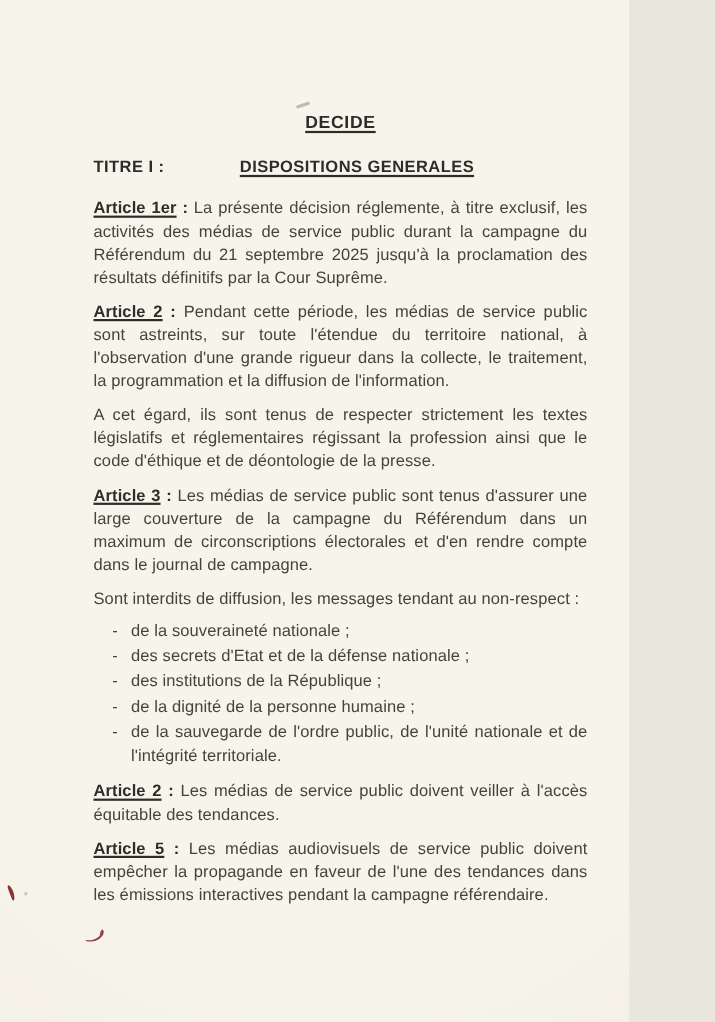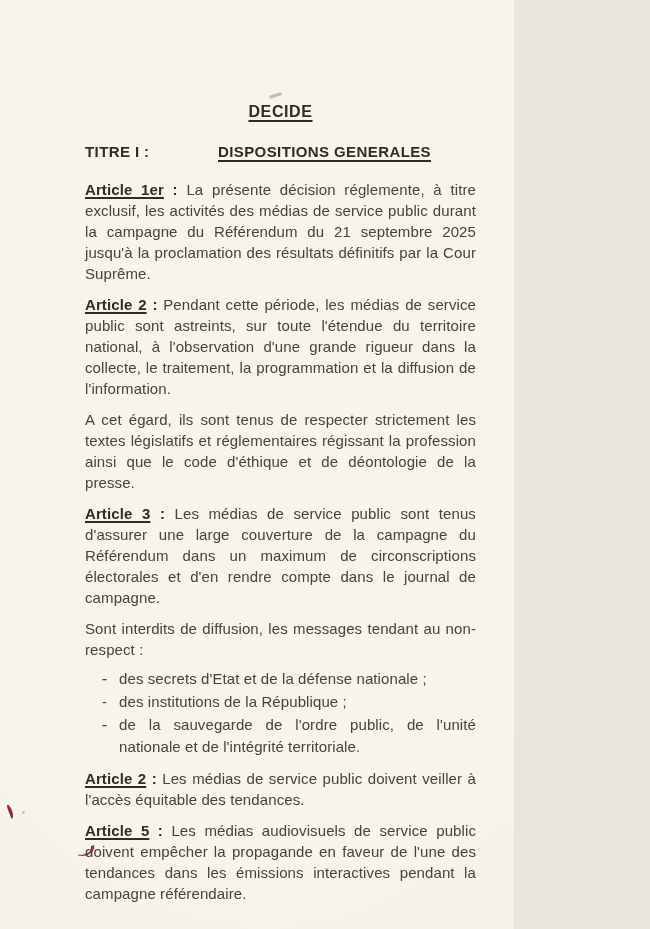--- a/index.html
+++ b/index.html
@@ -12,21 +12,21 @@
   }
   * { box-sizing: border-box; }
   html, body { margin: 0; padding: 0; }
   body {
     width: 650px; height: 929px;
     font-family: "Liberation Sans", "DejaVu Sans", sans-serif;
     background: #e9e6dd;
   }
   .page {
     position: relative;
-    width: 514px; height: 929px;
+    width: 572px; height: 929px;
     overflow: hidden;
     background:
       radial-gradient(ellipse 130% 100% at 52% 38%, var(--paper) 55%, var(--paper-edge) 100%);
     padding: 101px 38px 15px 85px;
     color: var(--ink);
     font-size: 15px;
     line-height: 21px;
     text-align: justify;
     letter-spacing: 0.1px;
   }
@@ -124,24 +124,24 @@
 
   <p class="para"><span class="lead">Article 2</span><span class="sep"> : </span><span>Pendant cette période, les médias de service public sont astreints, sur toute l'étendue du territoire national, à l'observation d'une grande rigueur dans la collecte, le traitement, la programmation et la diffusion de l'information.</span></p>
 
   <p class="para"><span>A cet égard, ils sont tenus de respecter strictement les textes législatifs et réglementaires régissant la profession ainsi que le code d'éthique et de déontologie de la presse.</span></p>
 
   <p class="para"><span class="lead">Article 3</span><span class="sep"> : </span><span>Les médias de service public sont tenus d'assurer une large couverture de la campagne du Référendum dans un maximum de circonscriptions électorales et d'en rendre compte dans le journal de campagne.</span></p>
 
   <p class="para"><span>Sont interdits de diffusion, les messages tendant au non-respect :</span></p>
 
   <ul class="prohibited-list">
-    <li><span class="dash">-</span></li>
+    <li><span class="dash">-</span><span>de la souveraineté nationale ;</span></li>
     <li><span class="dash">-</span><span>des secrets d'Etat et de la défense nationale ;</span></li>
     <li><span class="dash">-</span><span>des institutions de la République ;</span></li>
-    <li><span class="dash">-</span></li>
+    <li><span class="dash">-</span><span>de la dignité de la personne humaine ;</span></li>
     <li><span class="dash">-</span><span>de la sauvegarde de l'ordre public, de l'unité nationale et de l'intégrité territoriale.</span></li>
   </ul>
 
   <p class="para"><span class="lead">Article 2</span><span class="sep"> : </span><span>Les médias de service public doivent veiller à l'accès équitable des tendances.</span></p>
 
   <p class="para"><span class="lead">Article 5</span><span class="sep"> : </span><span>Les médias audiovisuels de service public doivent empêcher la propagande en faveur de l'une des tendances dans les émissions interactives pendant la campagne référendaire.</span></p>
 
   <svg class="ink-mark ink-mark-1" viewBox="0 0 12 18" xmlns="http://www.w3.org/2000/svg">
     <path d="M3.5,1 C6,3.5 8.5,8 8,13.5 C7.5,15 6.5,15 6,13.5 C4.5,9.5 2.5,5 2,2.5 C1.8,1.2 2.6,0.3 3.5,1 Z" fill="#832125" opacity="0.92"></path>
   </svg>

